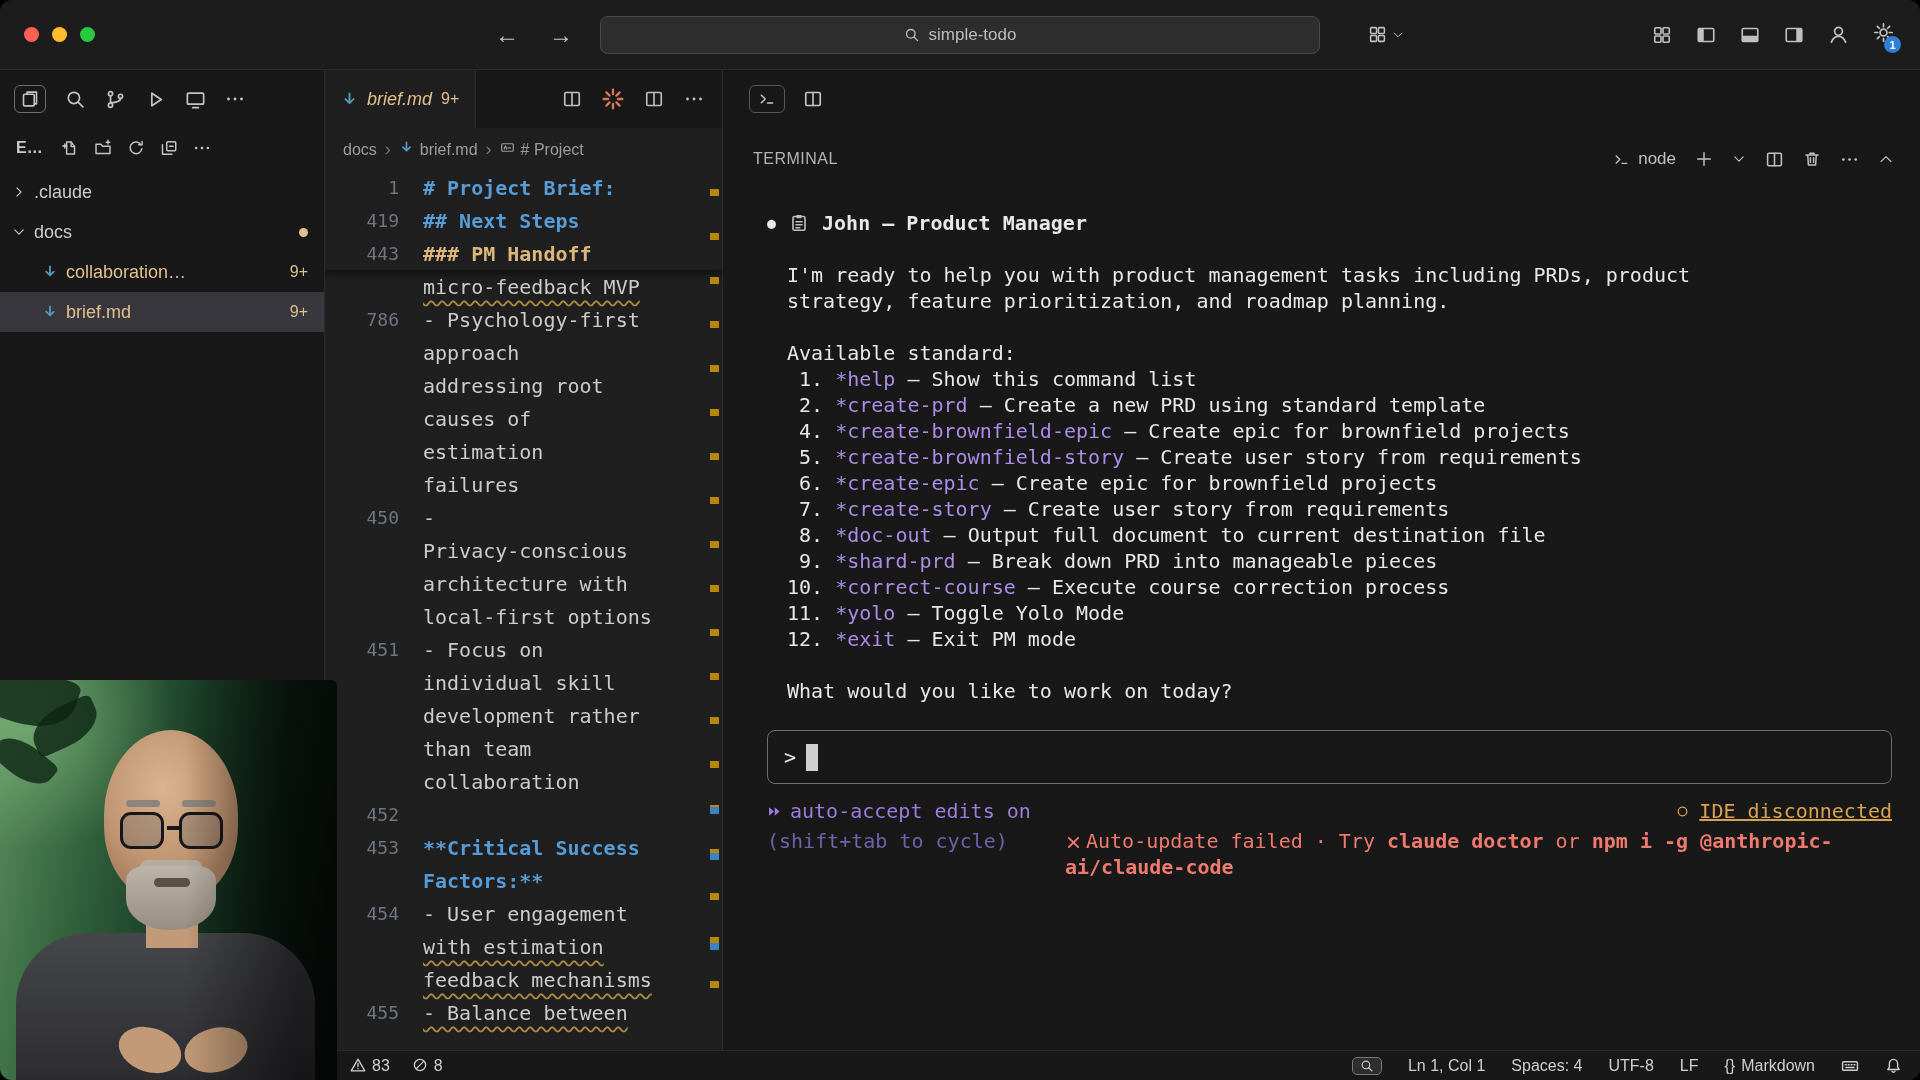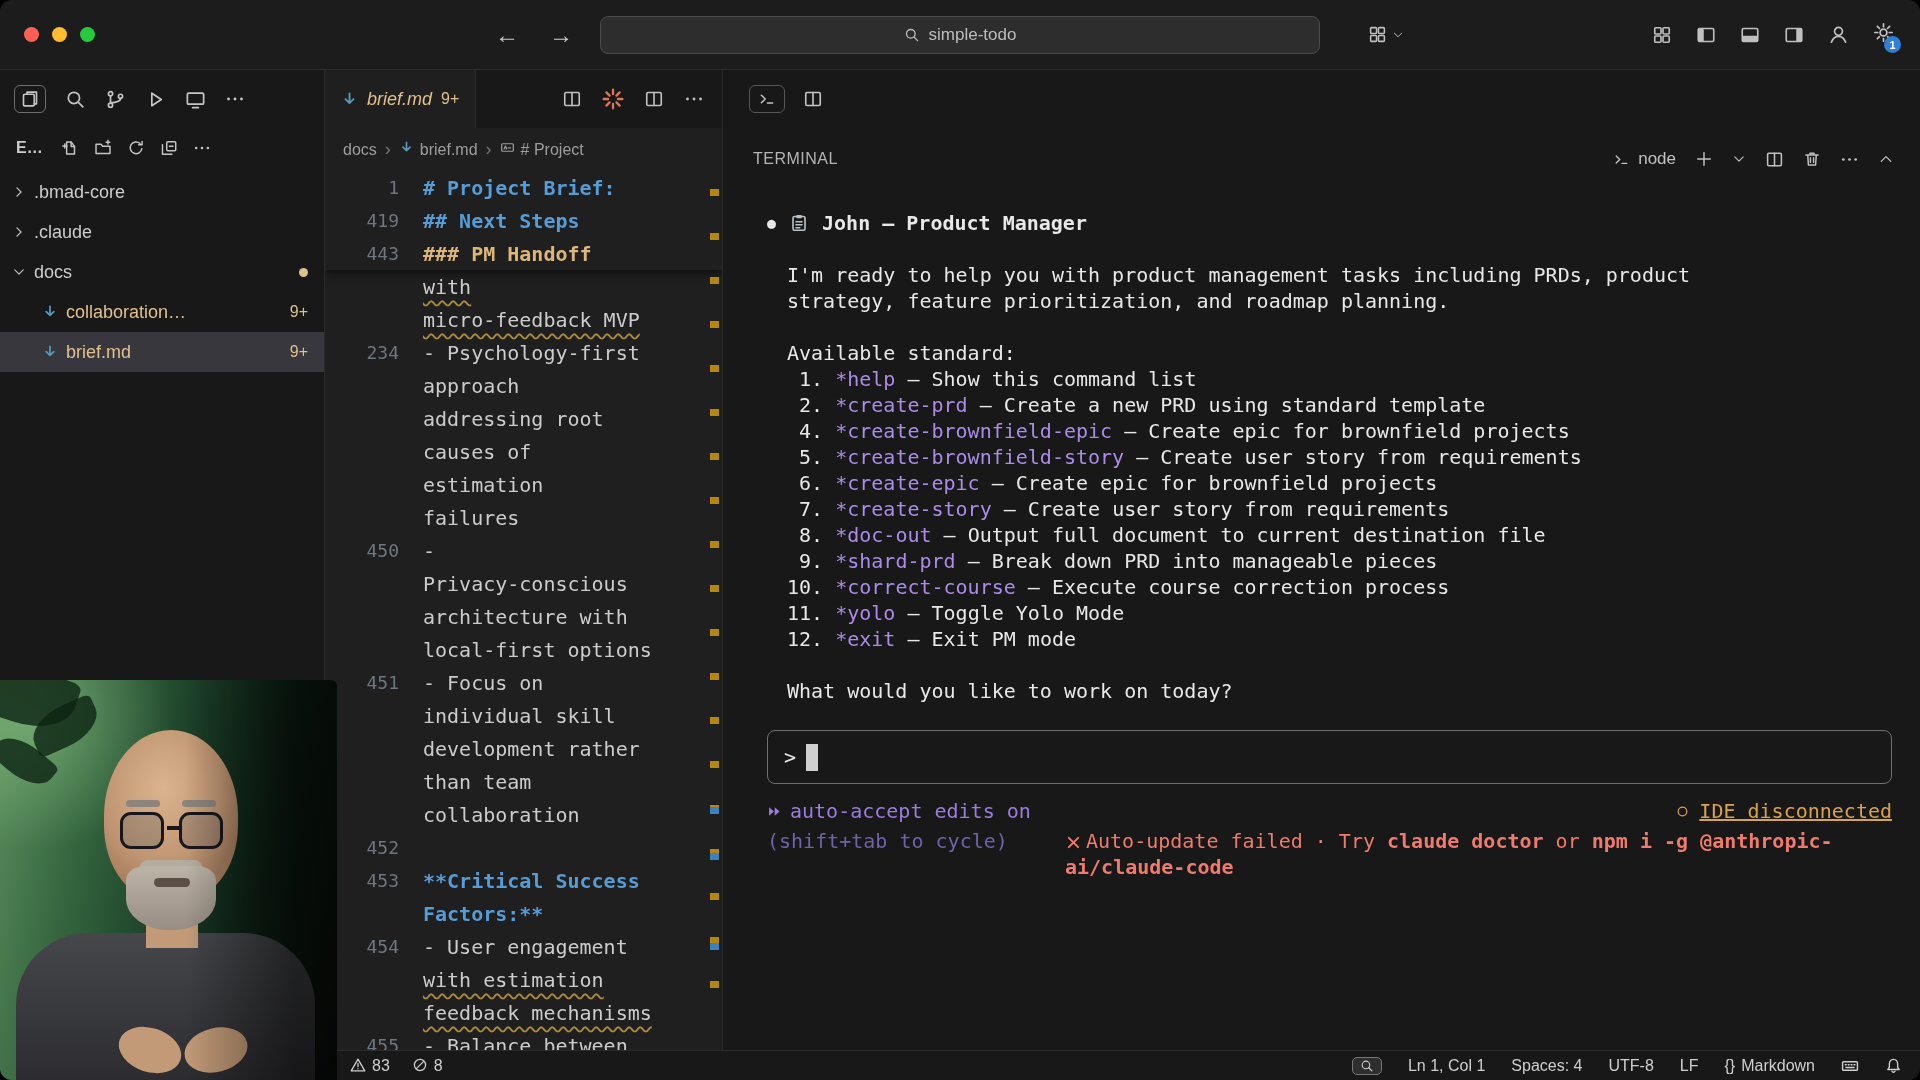--- a/index.html
+++ b/index.html
@@ -318,28 +318,20 @@
             </span>
         </span>
       </div>
       <div class="tree" id="tree">
           <div class="tree-row">
             <span class="chev">
               <svg width="14" height="14" viewBox="0 0 16 16" fill="none" stroke="currentColor" stroke-width="1.3" stroke-linecap="round" stroke-linejoin="round">
                 <path d="M5.6 3.2L10.4 8l-4.8 4.8"></path>
               </svg>
             </span>
-            <span class="lbl">.bmad-core</span>
-          </div>
-          <div class="tree-row">
-            <span class="chev">
-              <svg width="14" height="14" viewBox="0 0 16 16" fill="none" stroke="currentColor" stroke-width="1.3" stroke-linecap="round" stroke-linejoin="round">
-                <path d="M5.6 3.2L10.4 8l-4.8 4.8"></path>
-              </svg>
-            </span>
             <span class="lbl">.claude</span>
           </div>
           <div class="tree-row">
             <span class="chev">
               <svg width="14" height="14" viewBox="0 0 16 16" fill="none" stroke="currentColor" stroke-width="1.3" stroke-linecap="round" stroke-linejoin="round">
                 <path d="M3.2 5.6L8 10.4l4.8-4.8"></path>
               </svg>
             </span>
             <span class="lbl">docs</span>
             <span class="tree-dot"></span>
@@ -446,28 +438,24 @@
               <span class="ctext h2">## Next Steps</span>
             </div>
             <div class="code-row">
               <span class="gutter">443</span>
               <span class="ctext h3">### PM Handoff</span>
             </div>
           </div>
         <div id="lines">
             <div class="code-row">
               <span class="gutter"></span>
-              <span class="ctext squig">with</span>
-            </div>
-            <div class="code-row">
-              <span class="gutter"></span>
               <span class="ctext squig">micro-feedback MVP</span>
             </div>
             <div class="code-row">
-              <span class="gutter">234</span>
+              <span class="gutter">786</span>
               <span class="ctext">- Psychology-first</span>
             </div>
             <div class="code-row">
               <span class="gutter"></span>
               <span class="ctext">approach</span>
             </div>
             <div class="code-row">
               <span class="gutter"></span>
               <span class="ctext">addressing root</span>
             </div>

